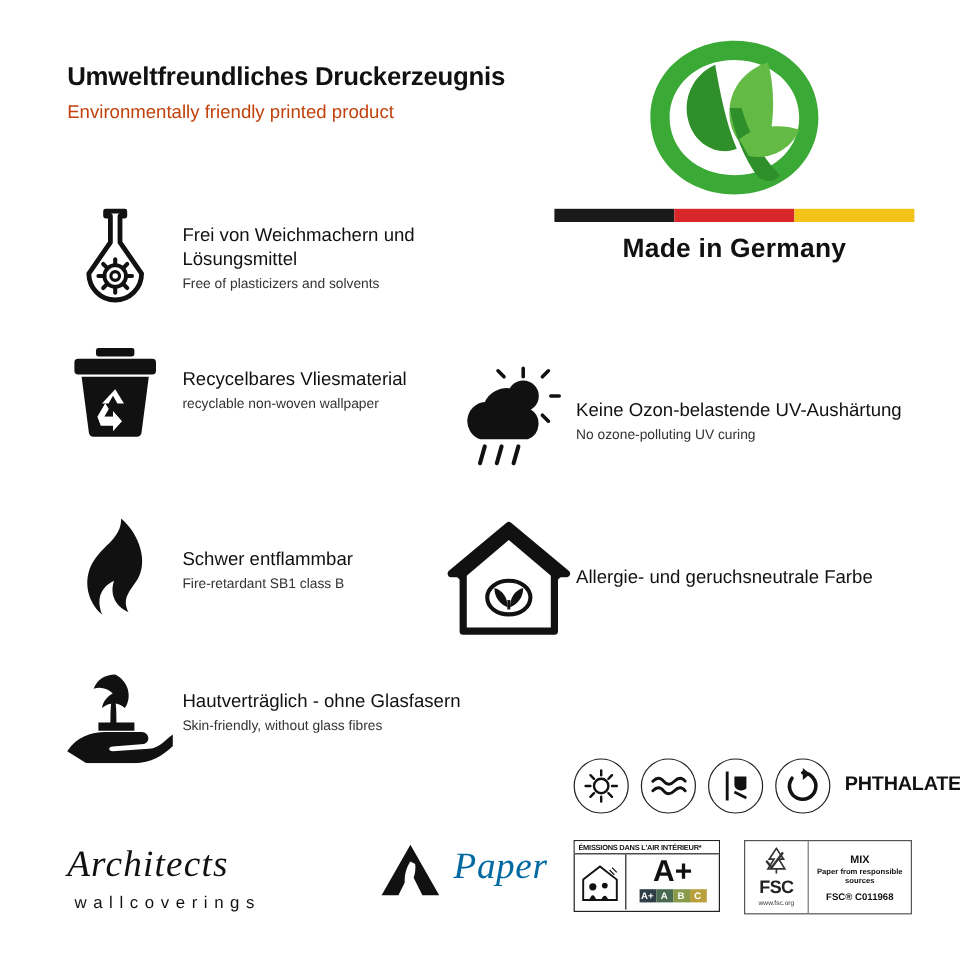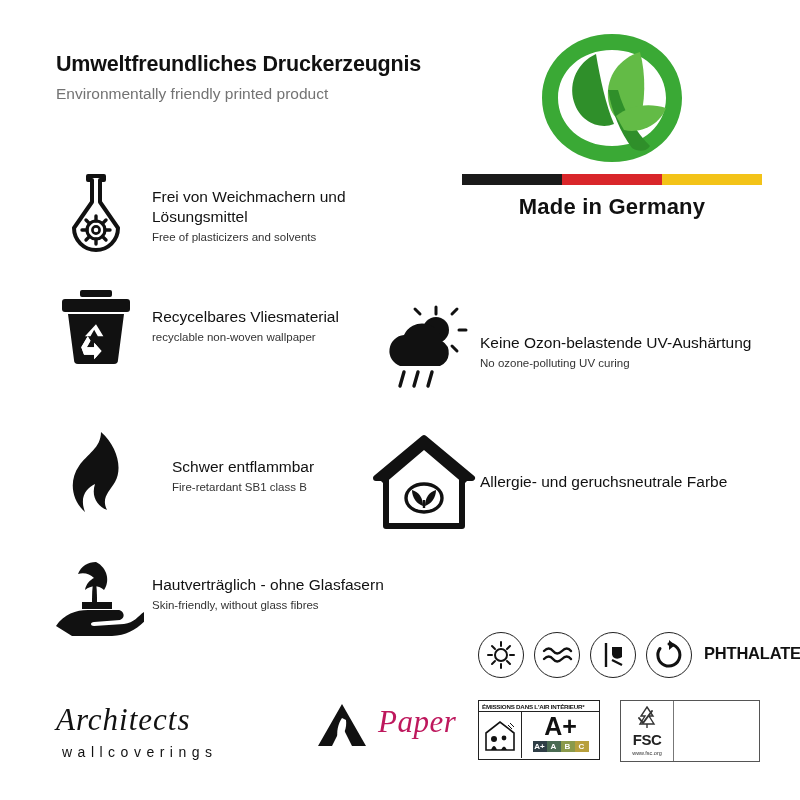--- a/index.html
+++ b/index.html
@@ -32,21 +32,21 @@
   .title-de {
     font-size: 21.5px;
     font-weight: bold;
     letter-spacing: -0.2px;
     color: #111;
     line-height: 1.2;
   }
   .title-en {
     font-size: 15.5px;
     font-weight: normal;
-    color: #737373;
+    color: #c2410c;
     margin-top: 7px;
     line-height: 1.2;
   }
 
   
   .germany {
     position: absolute;
     left: 462px;
     top: 28px;
     width: 300px;
@@ -91,21 +91,21 @@
   }
   .f-en {
     font-size: 11.5px;
     color: #333;
     margin-top: 4px;
     line-height: 1.2;
   }
 
   .f1 { left: 44px;  top: 170px; width: 360px; }
   .f2 { left: 44px;  top: 284px; width: 360px; }
-  .f3 { left: 44px;  top: 430px; width: 360px; gap: 20px; }
+  .f3 { left: 44px;  top: 430px; width: 360px; }
   .f4 { left: 44px;  top: 552px; width: 380px; }
   .f5 { left: 372px; top: 302px; width: 400px; }
   .f6 { left: 372px; top: 432px; width: 410px; }
 
   
   .cert-row {
     position: absolute;
     left: 478px;
     top: 632px;
     display: flex;
@@ -173,21 +173,21 @@
     color: #111;
   }
   .brand-paper {
     position: absolute;
     left: 322px;
     top: 4px;
     font-family: "Liberation Serif", serif;
     font-style: italic;
     font-size: 31px;
     letter-spacing: 0.5px;
-    color: #be185d;
+    color: #0369a1;
   }
   .brand-mark {
     position: absolute;
     left: 258px;
     top: 2px;
   }
 
   
   .emission {
     position: absolute;
@@ -532,15 +532,20 @@
   <div class="fsc">
     <div class="fsc-left">
       <svg width="26" height="24" viewBox="0 0 26 24">
         <path d="M13 1 L19 10 L15 10 L20 18 L6 18 L11 10 L7 10 Z" fill="none" stroke="#333" stroke-width="1.4"></path>
         <path d="M5 12 l4 5 l9 -12" fill="none" stroke="#333" stroke-width="2" stroke-linecap="round" stroke-linejoin="round"></path>
         <line x1="13" y1="18" x2="13" y2="22" stroke="#333" stroke-width="1.4"></line>
       </svg>
       <div class="fsc-logo-text">FSC</div>
       <div class="fsc-url">www.fsc.org</div>
     </div>
+    <div class="fsc-right">
+      <div class="fsc-mix">MIX</div>
+      <div class="fsc-desc">Paper from responsible sources</div>
+      <div class="fsc-code">FSC® C011968</div>
+    </div>
   </div>
 
 </div>
 
 </body></html>

